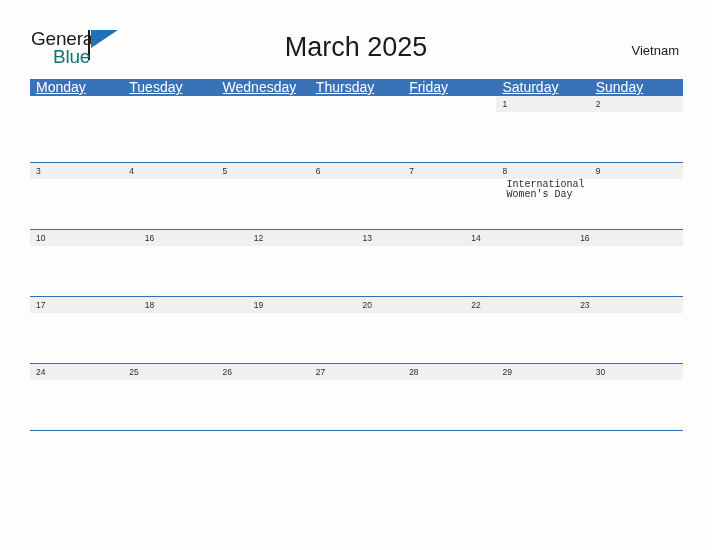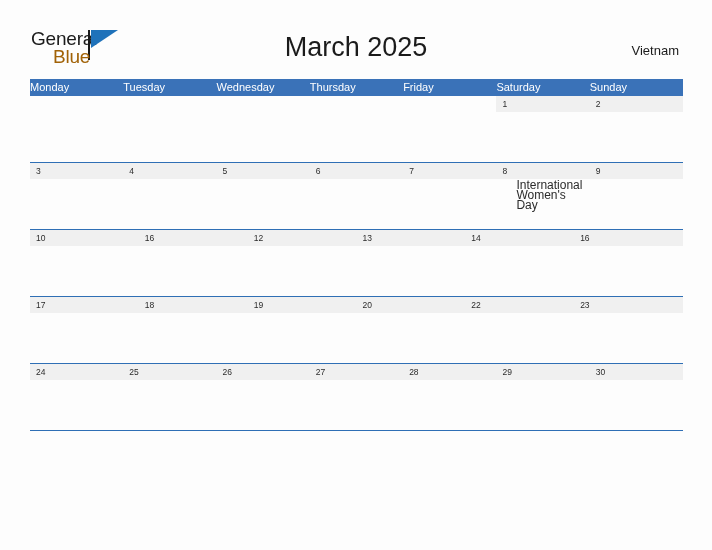--- a/index.html
+++ b/index.html
@@ -40,21 +40,21 @@
     color: #1b1b1b;
     line-height: 20px;
     white-space: nowrap;
   }
   .logo-blue {
     position: absolute;
     left: 22px;
     top: 18px;
     font-size: 19px;
     letter-spacing: -0.2px;
-    color: #a16207;
+    color: #0f766e;
     line-height: 20px;
     white-space: nowrap;
   }
   .logo-flag {
     position: absolute;
     left: 60px;
     top: 1px;
     width: 0;
     height: 0;
     border-left: 27px solid #1f72ba;
@@ -98,25 +98,27 @@
   }
 
   .weekday-row {
     display: flex;
     width: 653px;
     height: 17px;
     background: #3a72b8;
   }
   .weekday-cell {
     flex: 1 1 0;
-    font-size: 11px;
+    font-size: 14px;
     color: #ffffff;
     line-height: 17px;
+    padding-left: 6px;
     box-sizing: border-box;
     white-space: nowrap;
+    text-decoration: underline;
   }
 
   .week-row {
     display: flex;
     width: 653px;
     border-top: 1.5px solid #2f6fb5;
     box-sizing: border-box;
     background: #fdfdfd;
     height: 67px;
   }
@@ -145,26 +147,27 @@
   .day-number {
     position: absolute;
     left: 6px;
     top: 0;
     font-size: 8.5px;
     color: #2b2b2b;
     line-height: 16px;
   }
   .day-events {
     position: absolute;
-    left: 20px;
+    left: 10px;
     top: 17px;
     right: 4px;
-    font-size: 12px;
+    font-size: 10px;
     color: #2b2b2b;
     line-height: 10px;
+    font-family: Liberation Mono, monospace;
   }
   .day-event {
     margin: 0;
   }
   .day-cell.empty .day-band { background: transparent; }
 </style>
 </head>
 <body>
 
 <div class="page-header">

